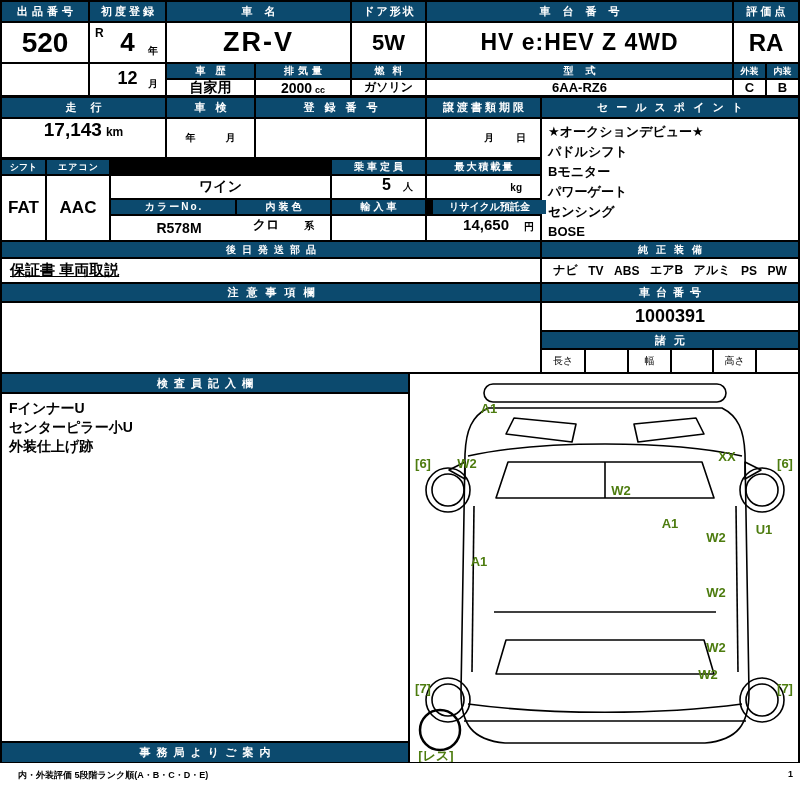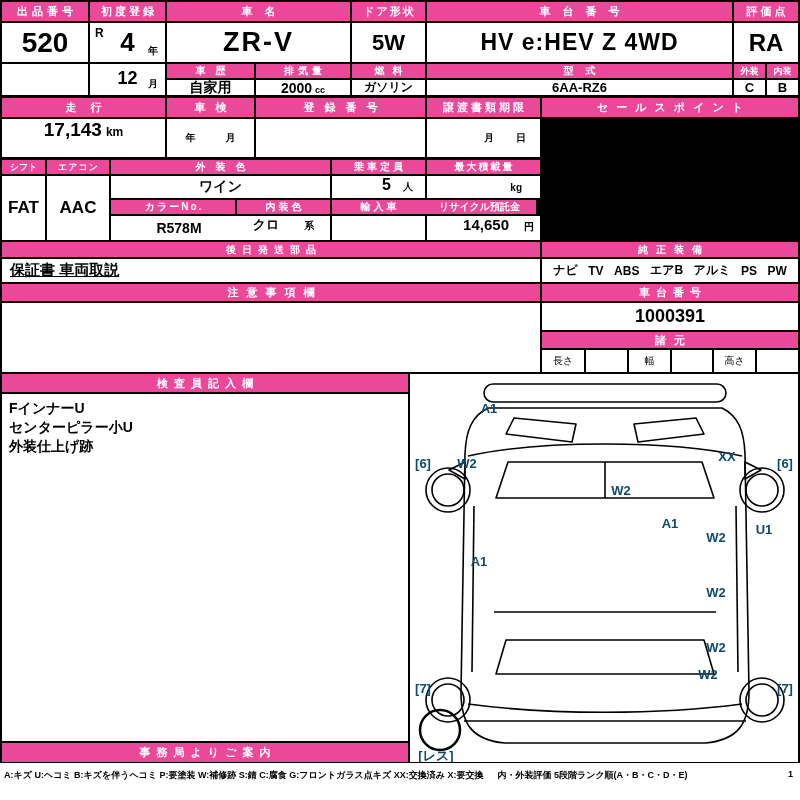--- a/index.html
+++ b/index.html
@@ -1,20 +1,20 @@
 <!DOCTYPE html>
 <html><head>
 <meta charset="utf-8">
 <style>
   html,body{margin:0;padding:0;background:#fff;}
   .sheet{position:relative;width:800px;height:800px;background:#fff;color:#000;
          font-family:"Liberation Sans","DejaVu Sans",sans-serif;overflow:hidden;}
   .tablebg{position:absolute;left:0;top:0;width:800px;height:763px;background:#000;}
   .cell{position:absolute;background:#fff;box-sizing:border-box;overflow:hidden;}
-  .hdr{background:#ec4899;color:#fff;display:flex;align-items:center;justify-content:center;
+  .hdr{background:#0c4a6e;color:#fff;display:flex;align-items:center;justify-content:center;
        font-weight:bold;font-size:11px;white-space:nowrap;text-align:right;}
   .val{display:flex;align-items:center;justify-content:center;font-weight:bold;}
   .baseline{align-items:baseline;}
   .ls1{letter-spacing:1px;text-indent:1px}.ls2{letter-spacing:2px;text-indent:2px}
   .ls3{letter-spacing:3px;text-indent:3px}.ls4{letter-spacing:4px;text-indent:4px}
   .ls6{letter-spacing:6px;text-indent:6px}.ls8{letter-spacing:8px;text-indent:8px}
   .ls10{letter-spacing:10px;text-indent:10px}.ls12{letter-spacing:12px;text-indent:12px}
   .ls14{letter-spacing:14px;text-indent:14px}
   .unit{font-size:10px;font-weight:bold;}
   .reg-era{position:absolute;left:5px;top:3px;font-size:12px;font-weight:bold;}
@@ -26,21 +26,21 @@
                padding-right:14px;font-size:10px;font-weight:bold;}
   .sales{padding:3px 6px;}
   .sales-line{font-size:13px;font-weight:bold;line-height:20px;white-space:nowrap;}
   .notes{padding:5px 7px;}
   .note-line{font-size:14px;font-weight:bold;line-height:19px;white-space:nowrap;}
   .equip{display:flex;align-items:center;justify-content:space-around;padding:0 6px;}
   .equip-item{font-size:12px;font-weight:bold;}
   .left-val{justify-content:flex-start;padding-left:8px;text-decoration:underline;}
   .dim-lbl{display:flex;align-items:center;justify-content:center;font-size:10px;}
   .anno{position:absolute;transform:translate(-50%,-50%);font-size:13px;font-weight:bold;
-        white-space:nowrap;color:#0c4a6e;}
+        white-space:nowrap;color:#4d7c0f;}
   .legend{position:absolute;left:0;top:766px;width:800px;height:32px;background:#fff;
           display:flex;align-items:flex-start;padding:3px 4px;box-sizing:border-box;
           font-size:9px;font-weight:bold;white-space:nowrap;}
   .legend .rank{margin-left:14px;}
   .legend .page{margin-left:auto;margin-right:3px;}
 </style>
 </head>
 <body>
 
 <div class="sheet">
@@ -103,27 +103,34 @@
   <div class="cell hdr ls10" style="left:256px;top:98px;width:169px;height:19px">登録番号</div>
   <div class="cell" style="left:256px;top:119px;width:169px;height:38px"></div>
 
   <div class="cell hdr ls3" style="left:427px;top:98px;width:113px;height:19px">譲渡書類期限</div>
   <div class="cell units-row-r" style="left:427px;top:119px;width:113px;height:38px">
     <span>月</span>
     <span>日</span>
   </div>
 
   <div class="cell hdr ls8" style="left:542px;top:98px;width:256px;height:19px">セールスポイント</div>
+  <div class="cell sales" style="left:542px;top:119px;width:256px;height:121px">
+      <div class="sales-line">★オークションデビュー★</div>
+      <div class="sales-line">パドルシフト</div>
+      <div class="sales-line">Bモニター</div>
+      <div class="sales-line">パワーゲート</div>
+      <div class="sales-line">センシング</div>
+      <div class="sales-line">BOSE</div>
+    </div>
 
   <div class="cell hdr" style="left:2px;top:160px;width:43px;height:14px;font-size:9px">シフト</div>
   <div class="cell val" style="left:2px;top:176px;width:43px;height:64px;font-size:17px">FAT</div>
   <div class="cell hdr ls1" style="left:47px;top:160px;width:62px;height:14px;font-size:9px">エアコン</div>
   <div class="cell val" style="left:47px;top:176px;width:62px;height:64px;font-size:17px">AAC</div>
 
-  <div class="cell hdr ls10" style="left:111px;top:160px;width:219px;height:14px;font-size:10px">外装色</div>
   <div class="cell val" style="left:111px;top:176px;width:219px;height:22px;font-size:14px">ワイン</div>
 
   <div class="cell hdr ls3" style="left:332px;top:160px;width:93px;height:14px;font-size:10px">乗車定員</div>
   <div class="cell val baseline" style="left:332px;top:176px;width:93px;height:22px;justify-content:flex-end;gap:12px;padding-right:12px">
     <span style="font-size:16px;font-weight:bold">5</span>
     <span class="unit">人</span>
   </div>
 
   <div class="cell hdr ls2" style="left:427px;top:160px;width:113px;height:14px;font-size:10px">最大積載量</div>
   <div class="cell val" style="left:427px;top:176px;width:113px;height:22px;justify-content:flex-end;padding-right:18px">
@@ -135,21 +142,21 @@
 
   <div class="cell hdr ls3" style="left:237px;top:200px;width:93px;height:14px;font-size:10px">内装色</div>
   <div class="cell val baseline" style="left:237px;top:216px;width:93px;height:24px;gap:25px">
     <span style="font-size:13px;font-weight:bold">クロ</span>
     <span class="unit">系</span>
   </div>
 
   <div class="cell hdr ls3" style="left:332px;top:200px;width:93px;height:14px;font-size:10px">輸入車</div>
   <div class="cell" style="left:332px;top:216px;width:93px;height:24px"></div>
 
-  <div class="cell hdr" style="left:423px;top:200px;width:113px;height:14px;font-size:10px">リサイクル預託金</div>
+  <div class="cell hdr" style="left:433px;top:200px;width:113px;height:14px;font-size:10px">リサイクル預託金</div>
   <div class="cell val baseline" style="left:427px;top:216px;width:113px;height:24px;justify-content:flex-end;gap:15px;padding-right:6px">
     <span style="font-size:15px;font-weight:bold">14,650</span>
     <span class="unit">円</span>
   </div>
 
   <div class="cell hdr ls6" style="left:2px;top:242px;width:538px;height:15px;font-size:10px">後日発送部品</div>
   <div class="cell val left-val" style="left:2px;top:259px;width:538px;height:23px;font-size:15px">保証書 車両取説</div>
 
   <div class="cell hdr ls8" style="left:542px;top:242px;width:256px;height:15px;font-size:10px">純正装備</div>
   <div class="cell equip" style="left:542px;top:259px;width:256px;height:23px">
@@ -227,17 +234,16 @@
         <div class="anno" style="left: 306px; top: 218px;">W2</div>
         <div class="anno" style="left: 306px; top: 273px;">W2</div>
         <div class="anno" style="left: 298px; top: 300px;">W2</div>
         <div class="anno" style="left: 13px; top: 314px;">[7]</div>
         <div class="anno" style="left: 375px; top: 314px;">[7]</div>
         <div class="anno" style="left: 26px; top: 382px;">[レス]</div>
       </div>
   </div>
 
   <div class="legend">
-    <span>A:キズ U:ヘコミ B:キズを伴うヘコミ P:要塗装 W:補修跡 S:錆 C:腐食 G:フロントガラス点キズ XX:交換済み X:要交換</span>
     <span class="rank">内・外装評価 5段階ランク順(A・B・C・D・E)</span>
     <span class="page">1</span>
   </div>
 </div>
 
 </body></html>

